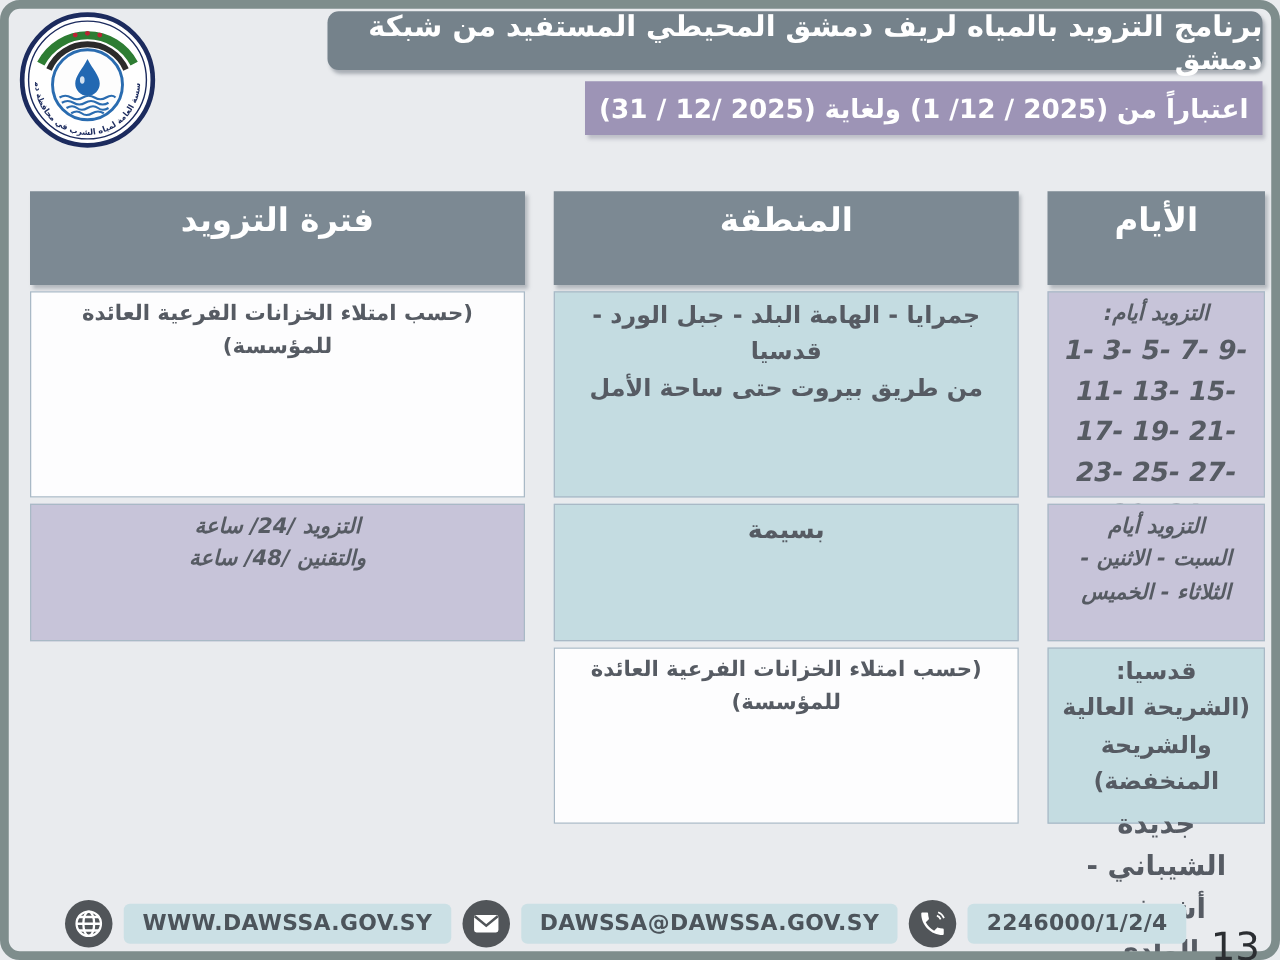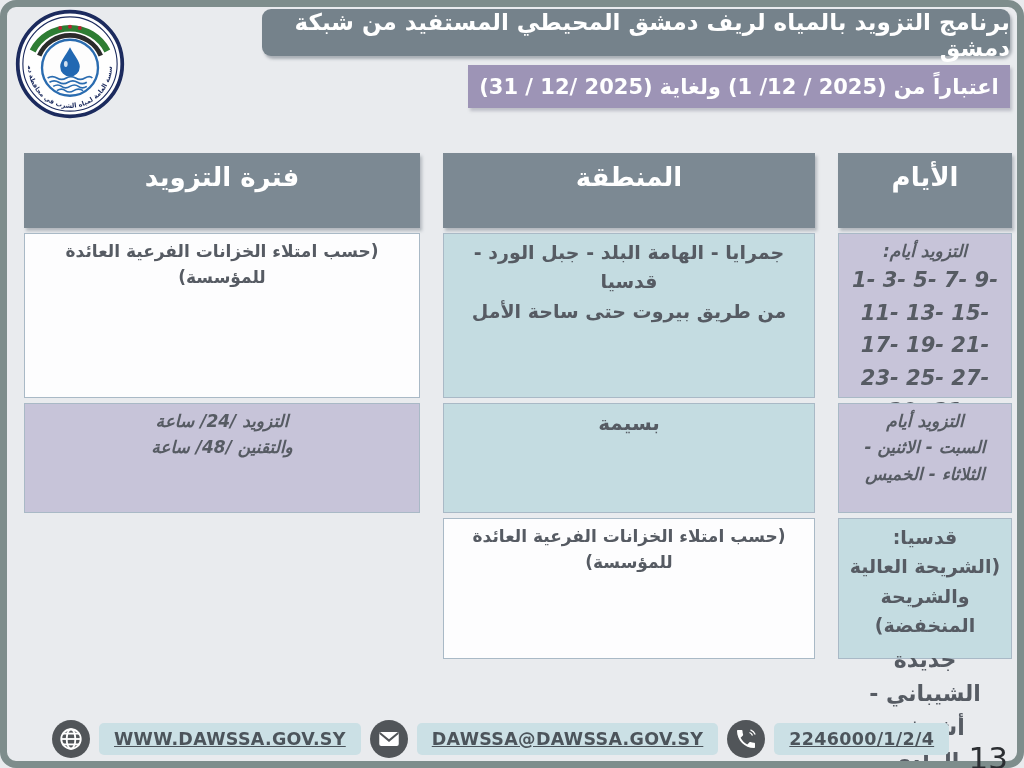--- a/index.html
+++ b/index.html
@@ -86,21 +86,20 @@
     flex:0 0 auto;
   }
   .chip{
     background:var(--footer_chip_bg);
     color:var(--footer_text);
     border-radius:5px;
     padding:6px 15px;
     font-size:17.5px;
     letter-spacing:.3px;
     white-space:nowrap;
-    text-decoration:underline;
   }
   .page-number{
     position:absolute;right:16px;top:740px;
     font-size:31px;color:var(--page_number_color);
     font-weight:400;
     z-index:60;
   }
 </style>
 </head>
 <body>

